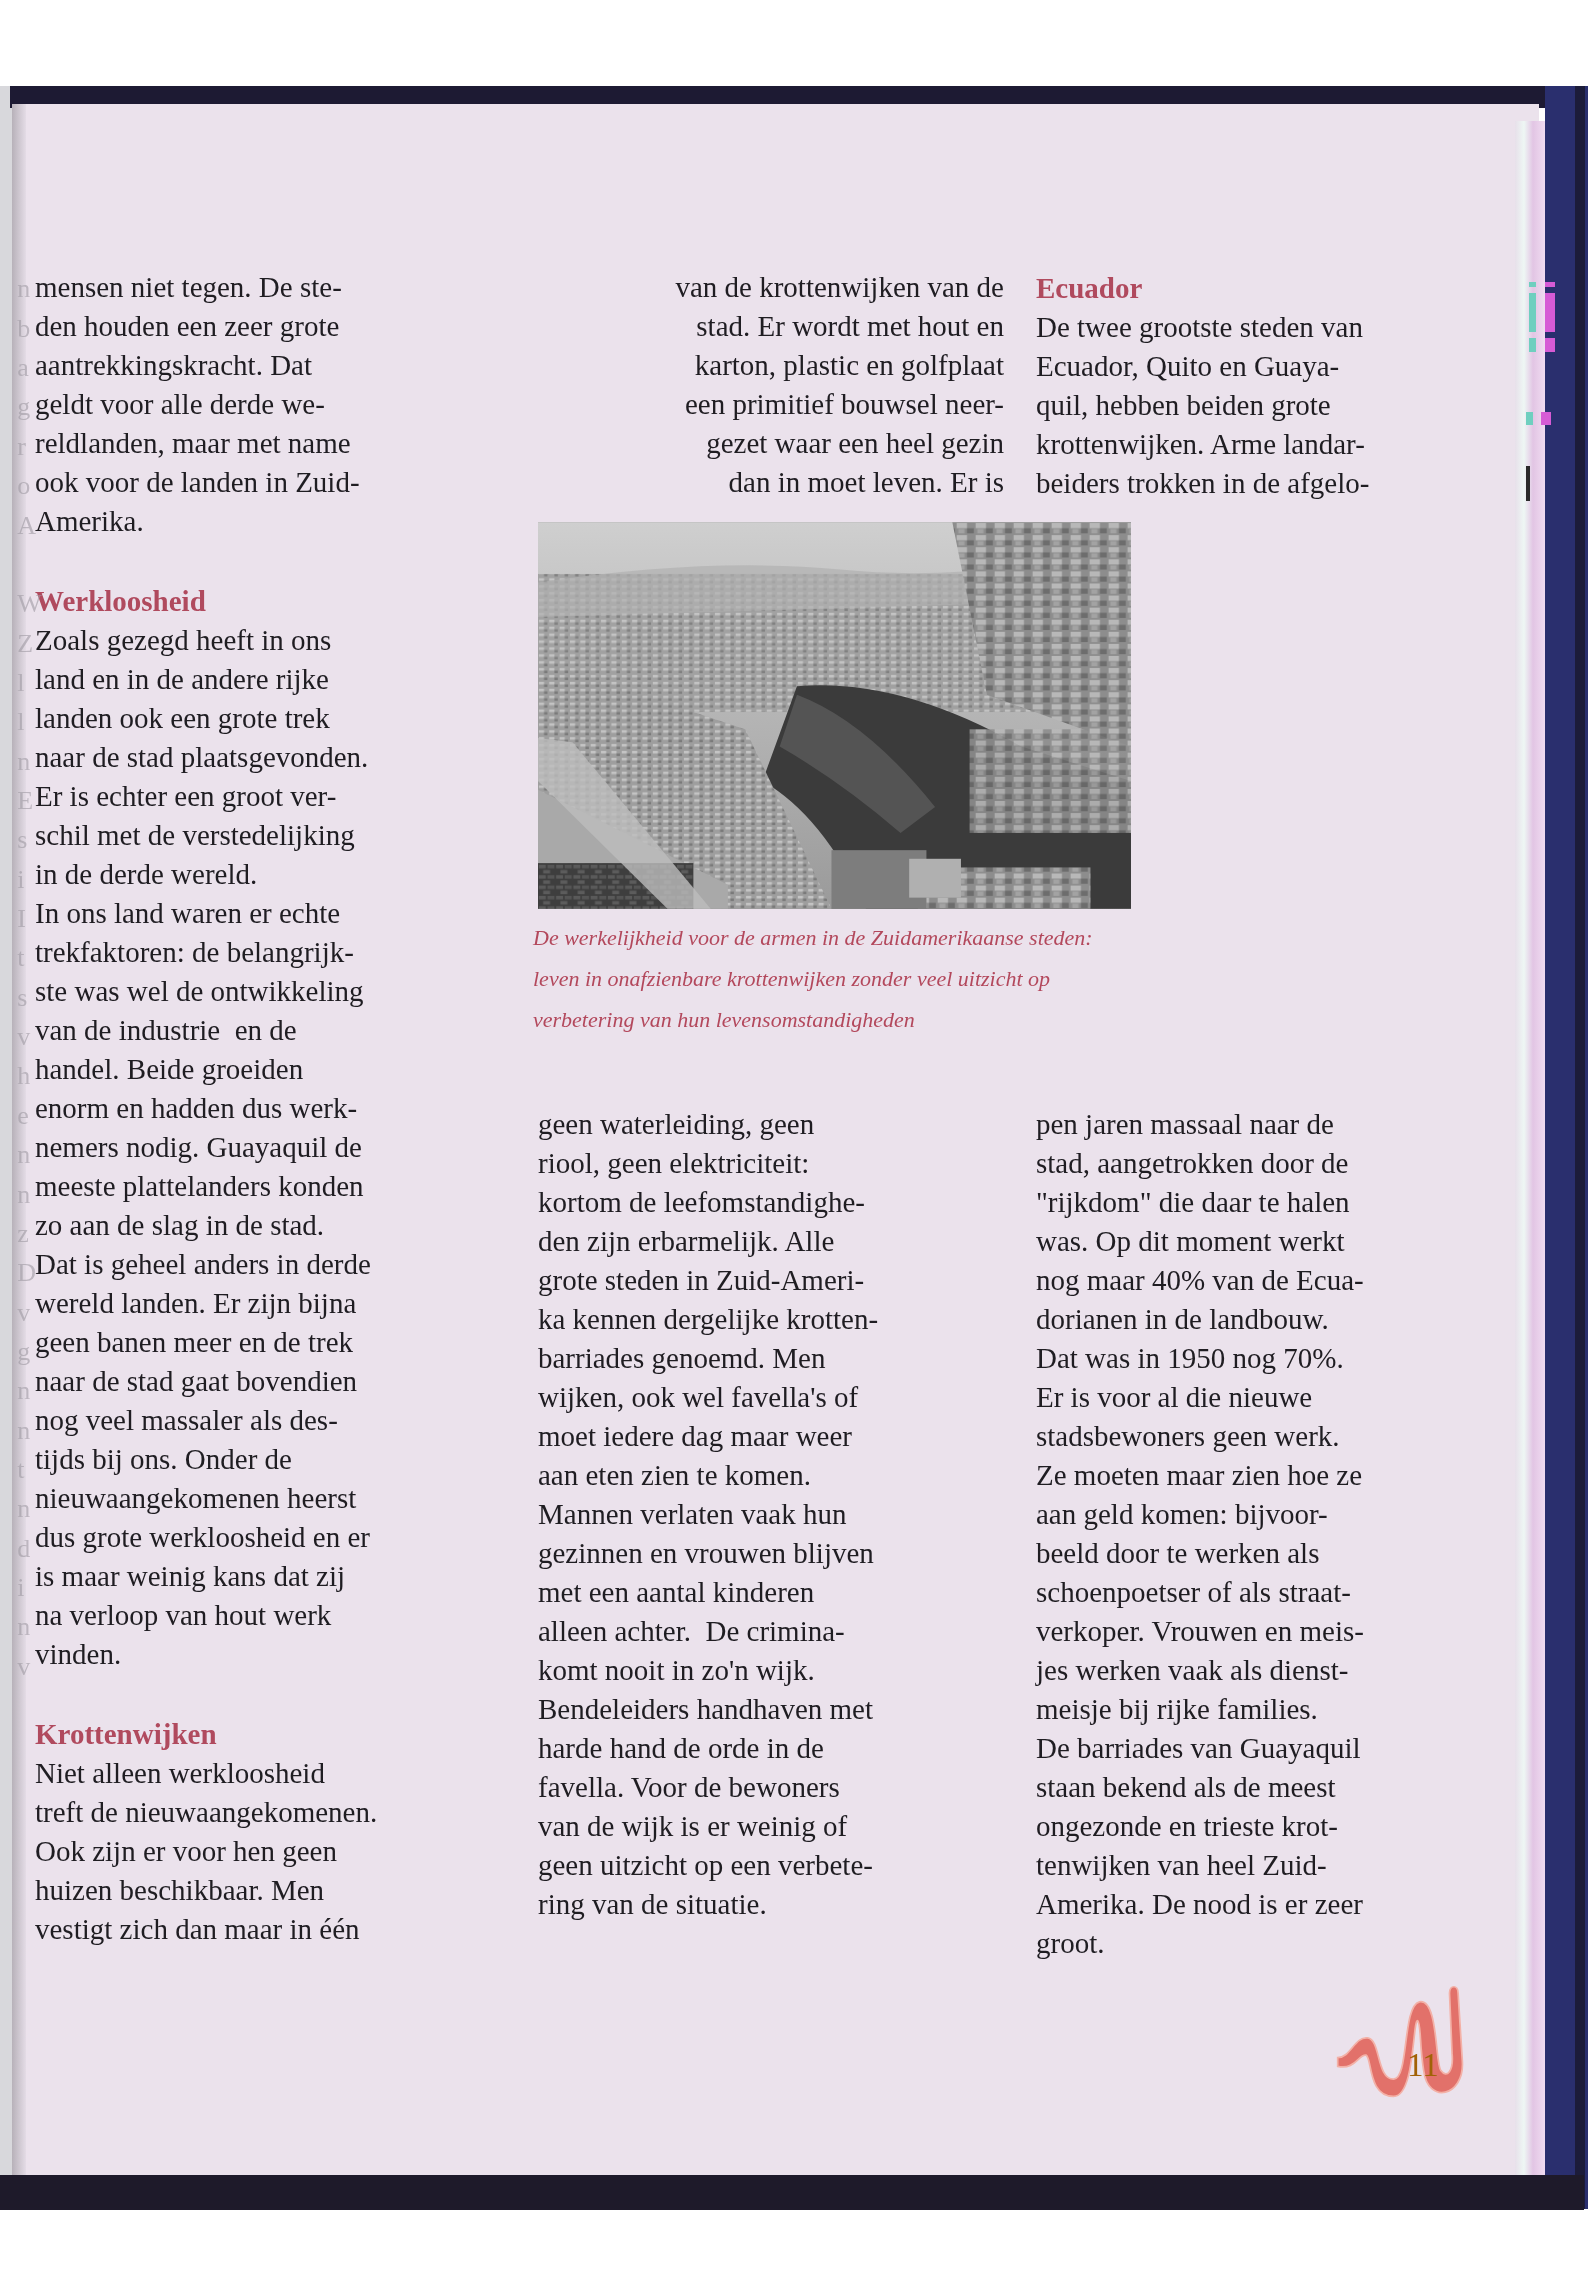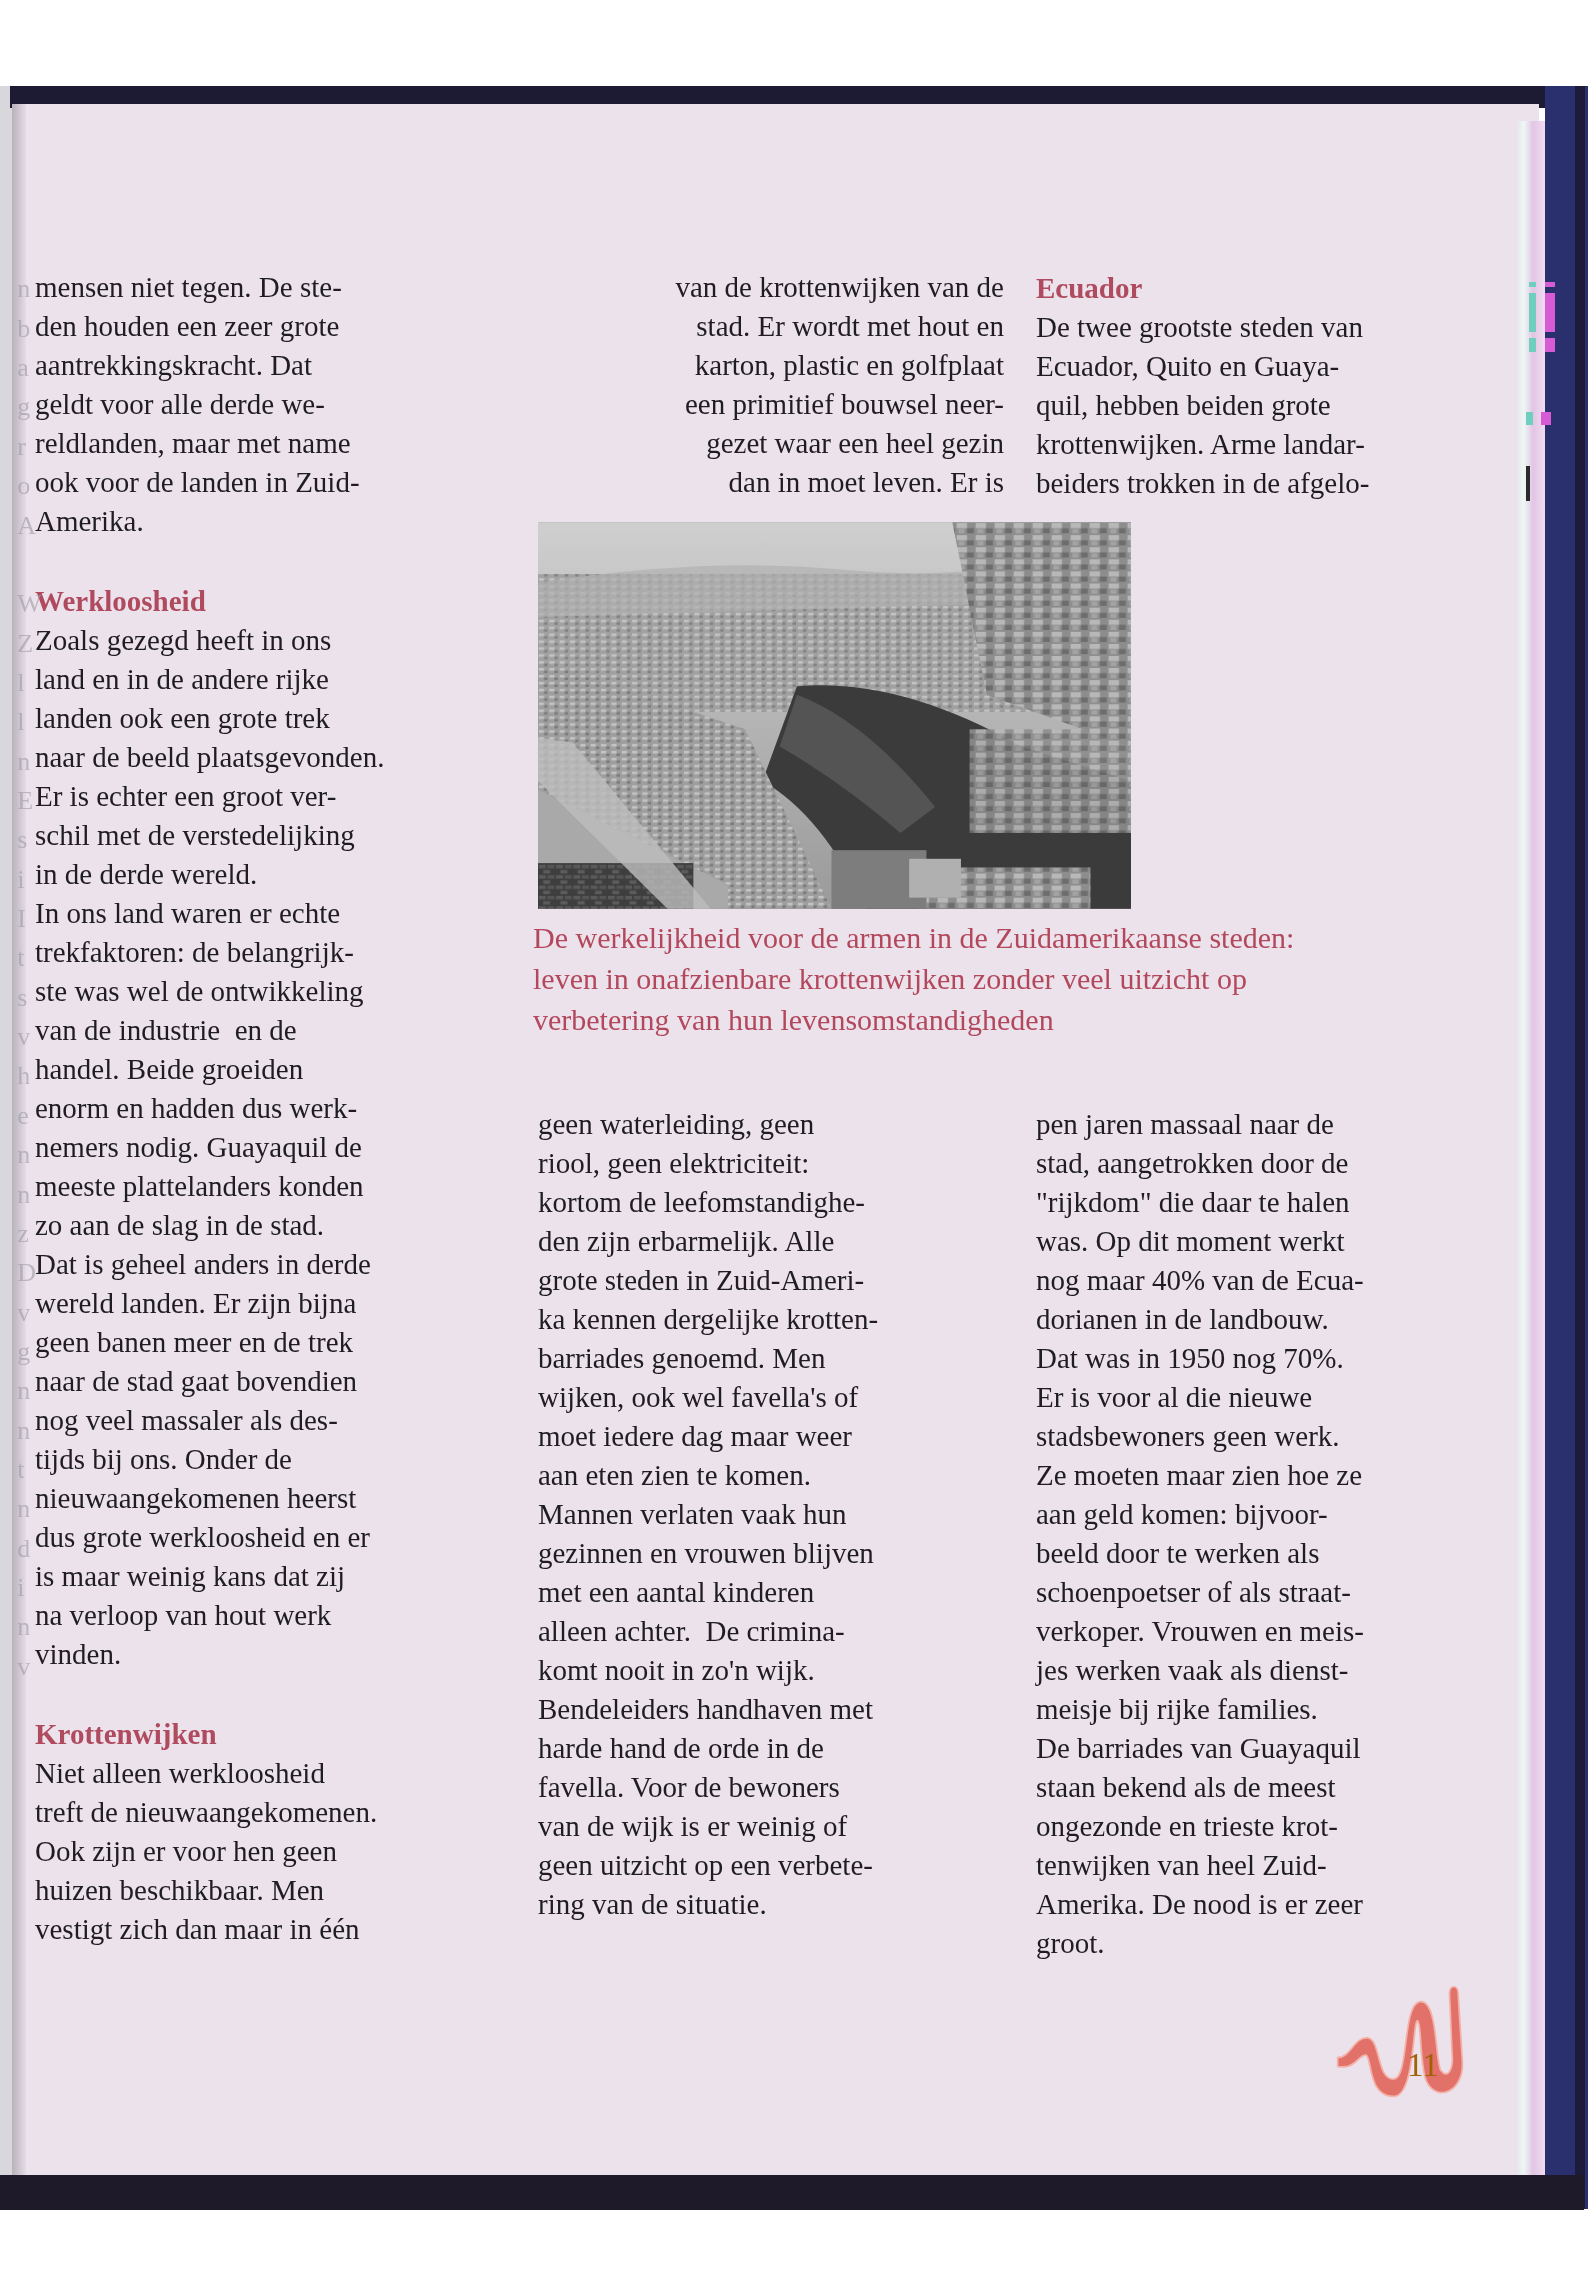--- a/index.html
+++ b/index.html
@@ -16,22 +16,22 @@
   .page-stack { position:absolute; left:1515px; top:121px; width:30px; height:2054px;
                 background:linear-gradient(to right,#e7e0ea 0,#eef7f4 30%,#e2c5e4 60%,#f0dcf1 100%); }
   .tab { position:absolute; width:7px; }
   .tab.teal { background:#6fcfbf; }
   .tab.pink { background:#d65bd5; }
   .bleed { position:absolute; left:17.3px; color:#9f9aa3; font-size:26px; opacity:.6; }
 
   .col { position:absolute; width:466px; font-size:29px; line-height:39px; color:#1f1d22; }
   .col p { margin:0; white-space:pre; }
   .heading { color:#b04a5e; font-weight:bold; font-size:29px; line-height:40px; white-space:pre; }
-  .caption { position:absolute; left:533px; top:917px; width:967px; 
-             font-size:30px; line-height:41px; color:#b3485c; }
+  .caption { position:absolute; left:533px; top:917px; width:967px; font-style:italic;
+             font-size:22px; line-height:41px; color:#b3485c; }
   .caption p { margin:0; white-space:pre; }
   .photo { position:absolute; left:538px; top:522px; width:593px; height:387px; overflow:hidden;
            background:#8a8a8a; }
   .logo { position:absolute; left:1333px; top:1976px; width:147px; height:129px; }
   .page-num { position:absolute; left:1407px; top:2047px; font-size:33px; color:#a16207; }
 </style>
 </head>
 <body>
 
 <div class="left-edge"></div>
@@ -63,21 +63,21 @@
       <p>reldlanden, maar met name</p>
       <p>ook voor de landen in Zuid-</p>
       <p>Amerika.</p>
     </div>
   <div style="height:40px"></div>
   <div class="heading">Werkloosheid</div>
   <div id="c1-s1">
       <p>Zoals gezegd heeft in ons</p>
       <p>land en in de andere rijke</p>
       <p>landen ook een grote trek</p>
-      <p>naar de beeld plaatsgevonden.</p>
+      <p>naar de stad plaatsgevonden.</p>
       <p>Er is echter een groot ver-</p>
       <p>schil met de verstedelijking</p>
       <p>in de derde wereld.</p>
       <p>In ons land waren er echte</p>
       <p>trekfaktoren: de belangrijk-</p>
       <p>ste was wel de ontwikkeling</p>
       <p>van de industrie  en de</p>
       <p>handel. Beide groeiden</p>
       <p>enorm en hadden dus werk-</p>
       <p>nemers nodig. Guayaquil de</p>

